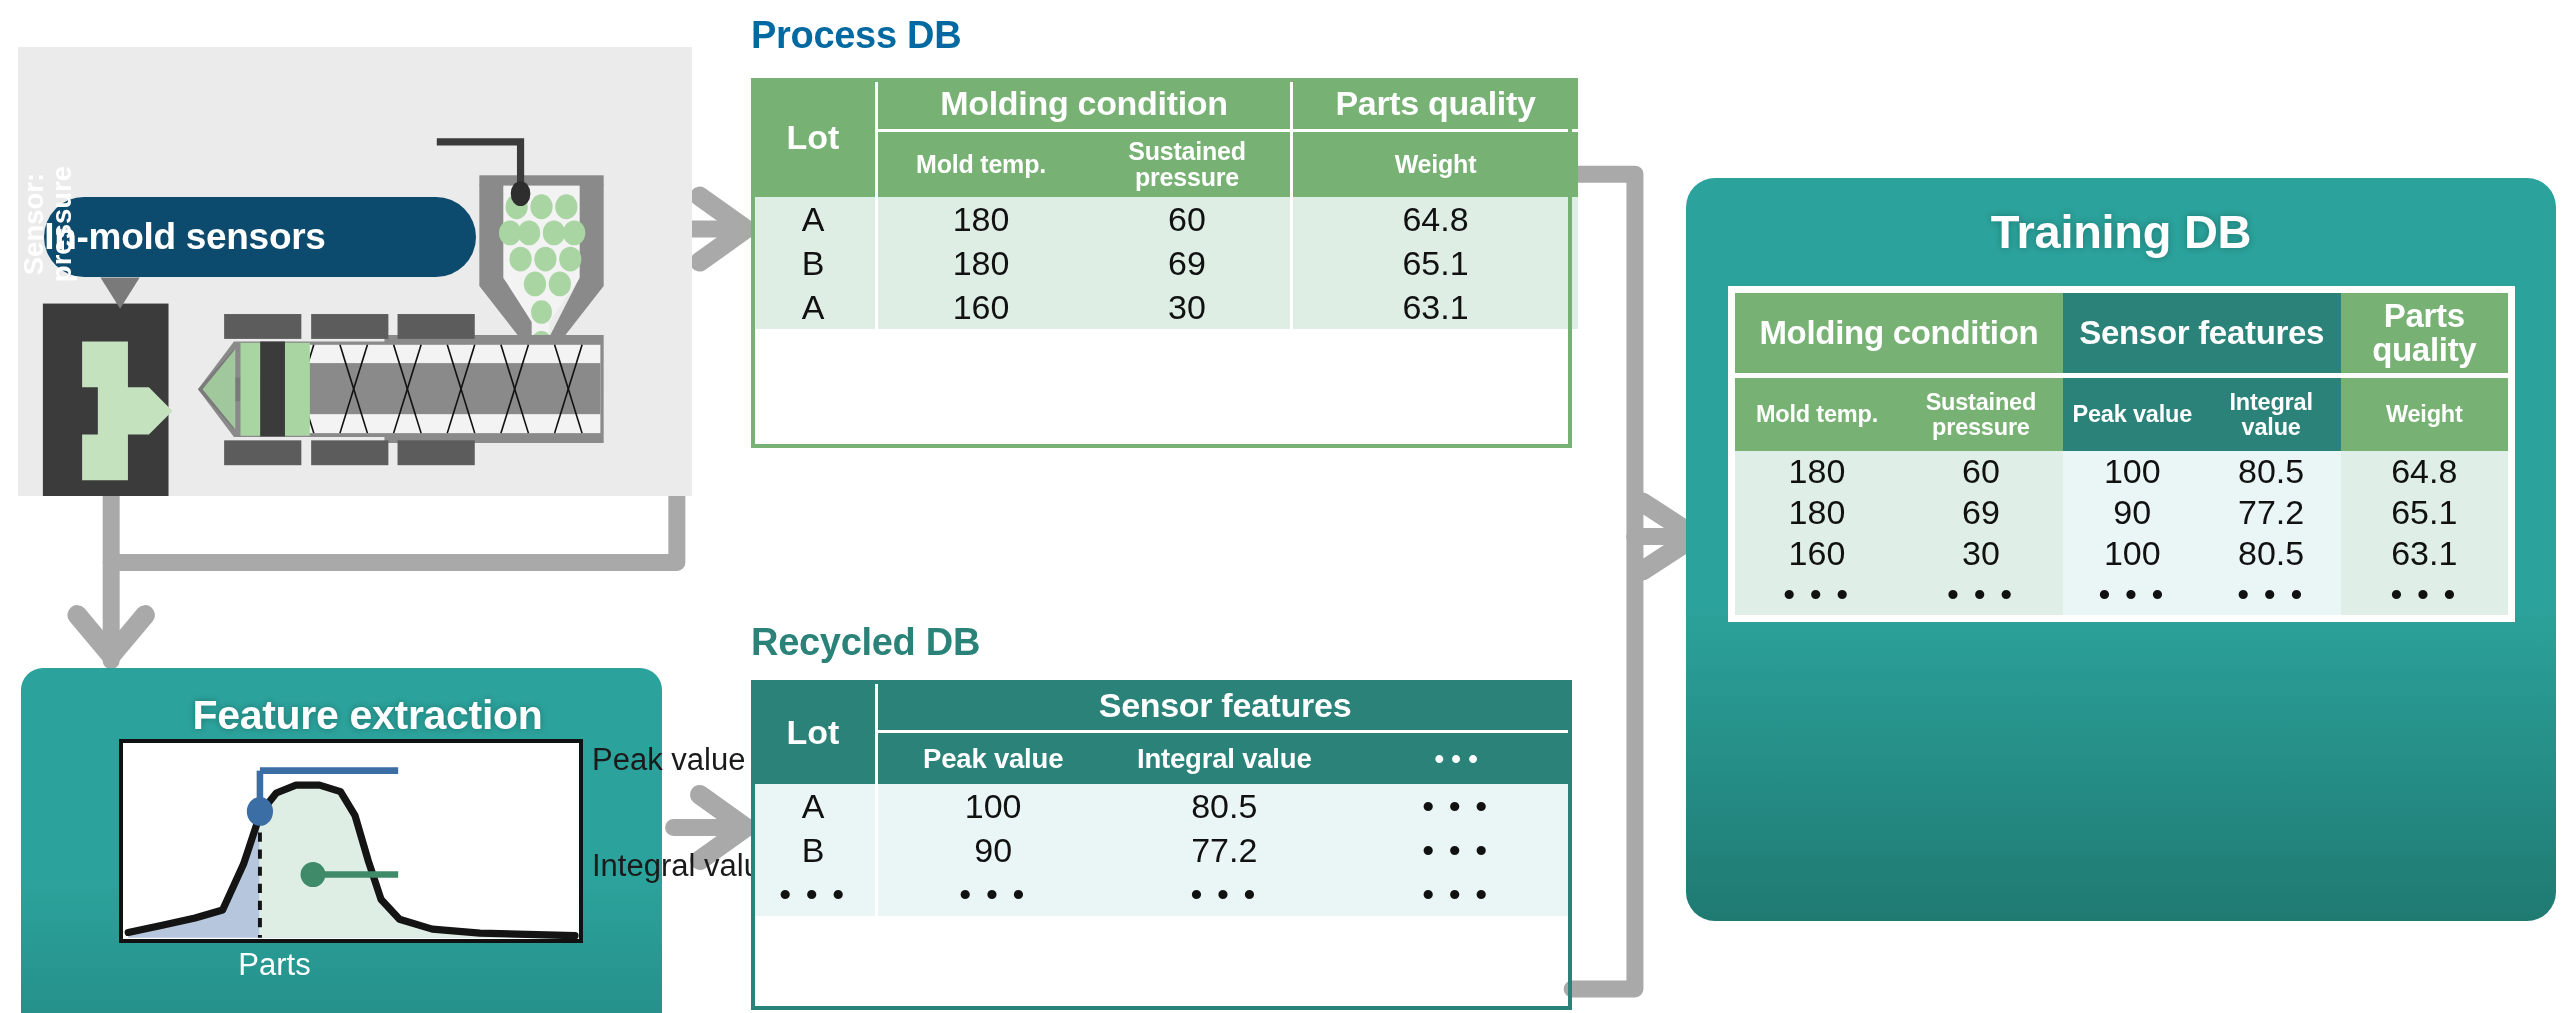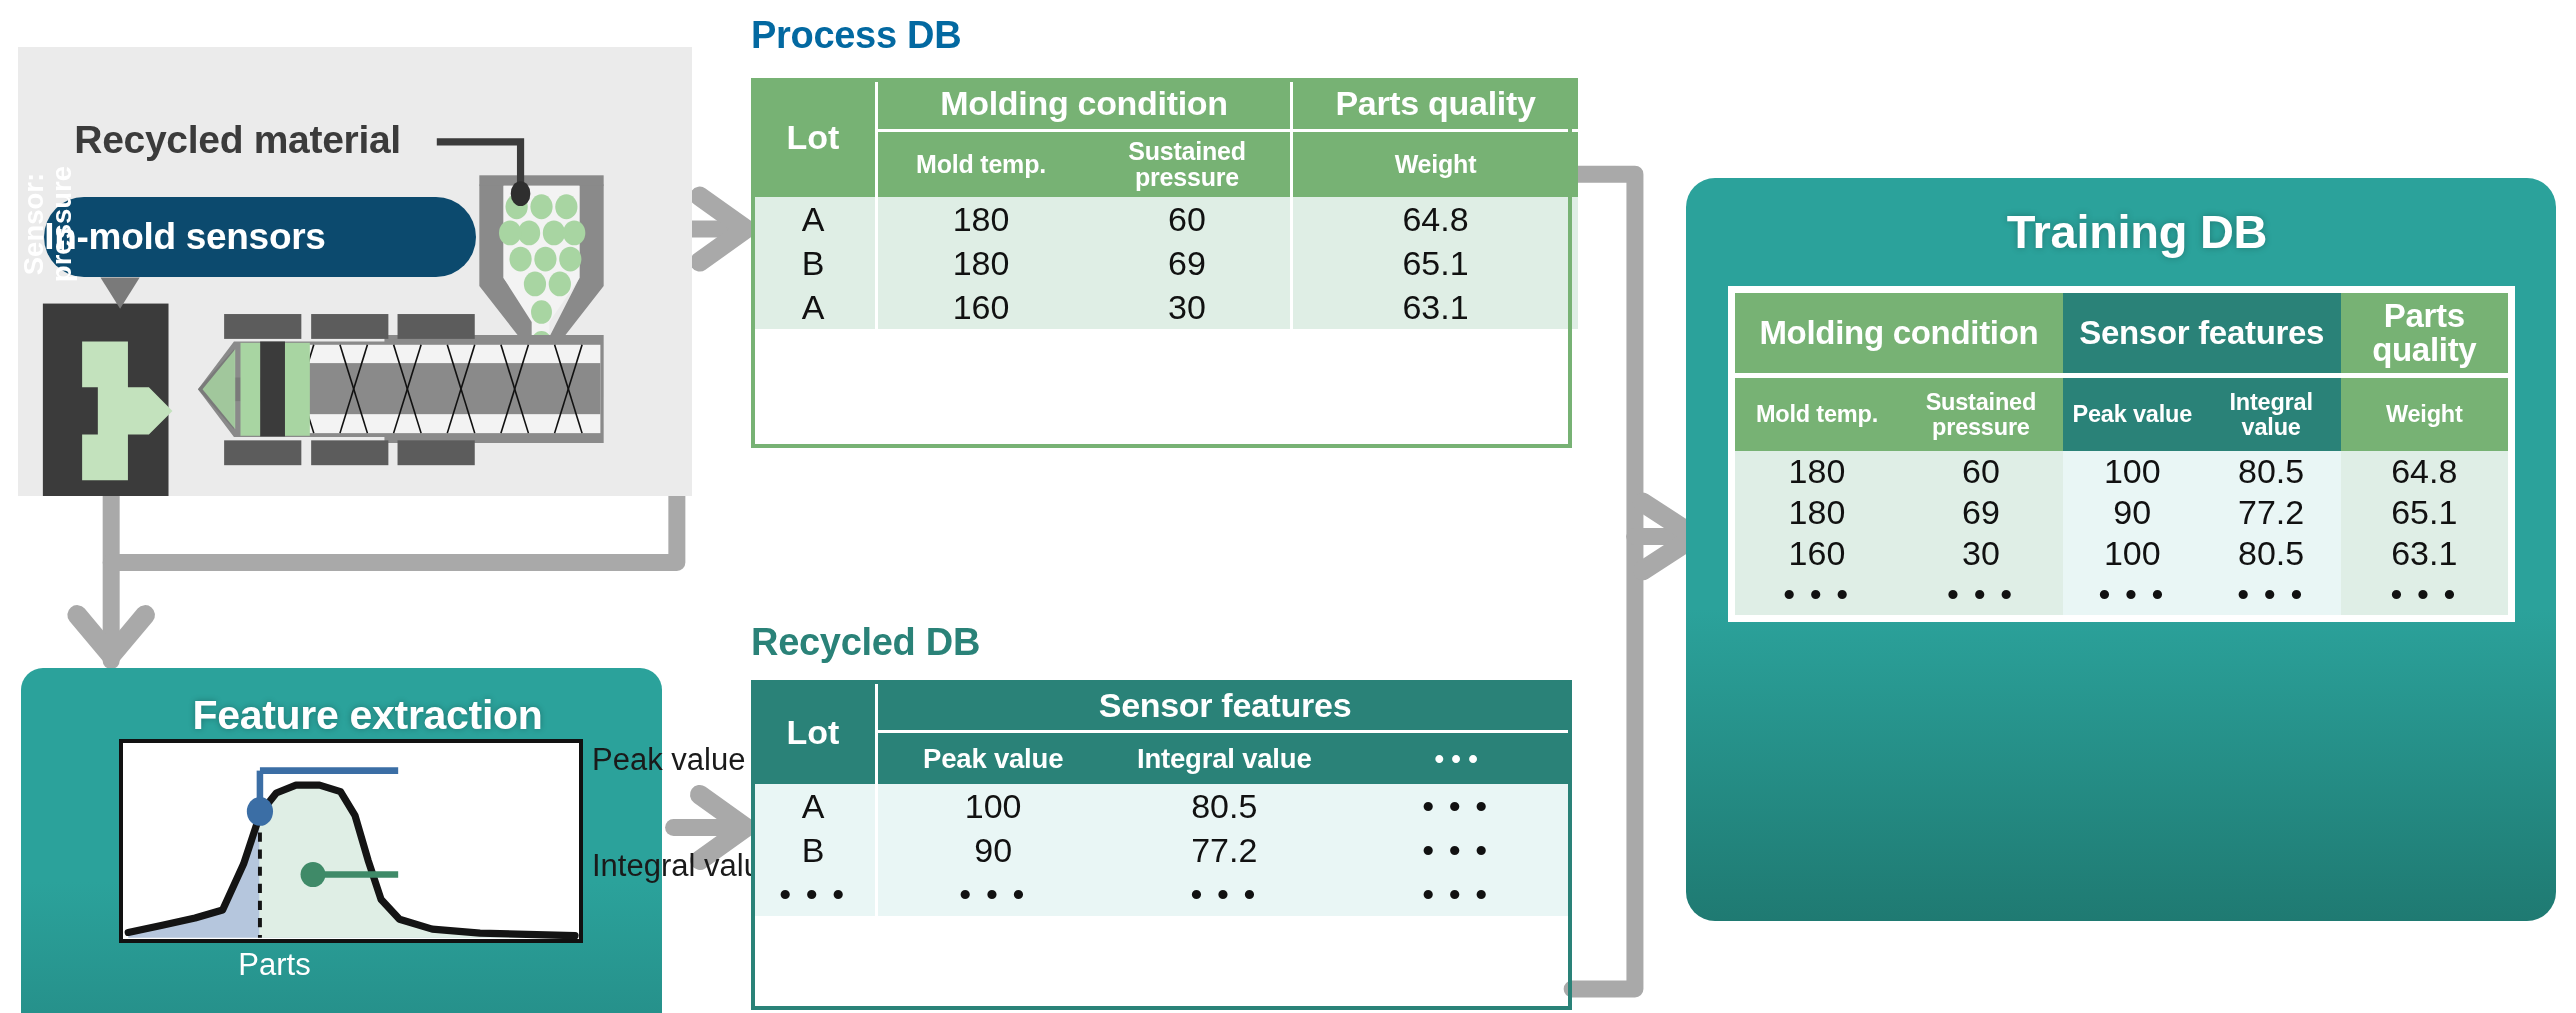--- a/index.html
+++ b/index.html
@@ -79,21 +79,20 @@
   
   #training-panel{
     left:1686px;top:178px;width:870px;height:743px;
     background:linear-gradient(180deg,#2ba29b 0%,#2ba29b 58%,#1f7a72 100%);
     border-radius:29px;
   }
   #training-title{
     position:absolute;left:0;top:26px;width:100%;text-align:center;
     color:#fff;font-size:47px;font-weight:bold;letter-spacing:-0.3px;
     text-shadow:0 0 7.8px rgba(0,0,0,.25);
-    margin-left:16px;
   }
   #training-table-wrap{left:1728px;top:286px;width:787px;border:7.8px solid #fff;box-sizing:border-box;}
   #training-table-wrap table{width:100%;border-collapse:collapse;table-layout:fixed;}
   #training-table-wrap td{padding:0;text-align:center;vertical-align:middle;color:#fff;font-weight:bold;}
   #training-table-wrap .g{background:#77b274;}
   #training-table-wrap .t{background:#2a8278;}
   #training-table-wrap .top{font-size:33px;height:80px;line-height:1.02;letter-spacing:-0.3px;}
   #training-table-wrap .sub{font-size:23.5px;height:73px;line-height:1.04;letter-spacing:-0.2px;}
   #training-table-wrap .hsep{border-top:5.2px solid #fff;}
   #training-table-wrap .bodyg{background:#dfeee6;color:#111;font-weight:normal;font-size:34px;height:41px;}
@@ -198,21 +197,20 @@
 
     <g>
       <rect x="38" y="392" width="192" height="320" fill="#3b3b3b"></rect>
       <path d="M98 450 L168 450 L168 520 L200 520 L236 556 L200 592 L168 592 L168 662 L98 662 L98 592 L122 592 L122 520 L98 520 Z" fill="#c3e2bd"></path>
 
       <path d="M126 352 L186 352 L156 400 Z" fill="#7a7a7a"></path>
 
       <ellipse cx="134" cy="722" rx="22" ry="26" fill="#a9a9a9"></ellipse>
     </g>
   </svg>
-  <div class="abs" id="recycled-label">Recycled material</div>
   <div class="abs" id="callout-bubble">
     <span>In-mold  sensors</span>
   </div>
 </div>
 
 <div class="abs" id="feature-extraction-panel">
   <div id="fe-title">Feature extraction</div>
 </div>
 <div class="abs" id="fe-ylabel">Sensor: pressure</div>
 <div class="abs" id="fe-plot">

